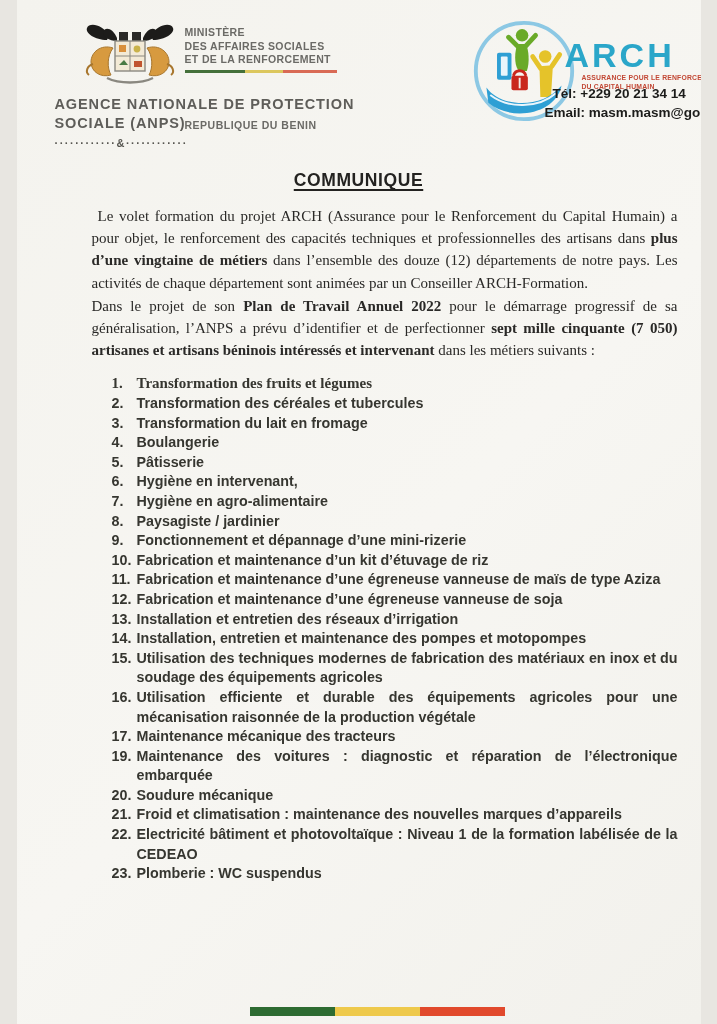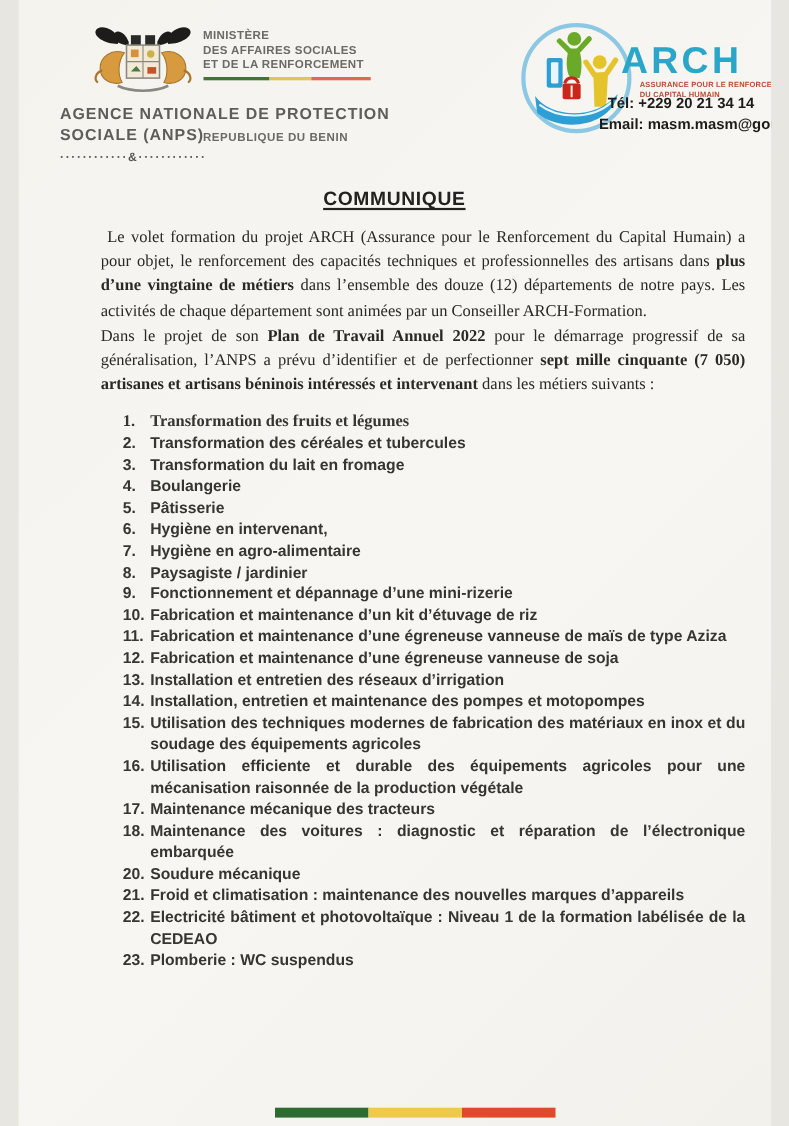--- a/index.html
+++ b/index.html
@@ -223,21 +223,21 @@
         </li>
       <li>
           <span class="num">16.</span>
           <span class="txt">Utilisation efficiente et durable des équipements agricoles pour une mécanisation raisonnée de la production végétale</span>
         </li>
       <li>
           <span class="num">17.</span>
           <span class="txt">Maintenance mécanique des tracteurs</span>
         </li>
       <li>
-          <span class="num">18.</span>
+          <span class="num">19.</span>
           <span class="txt">Maintenance des voitures : diagnostic et réparation de l’électronique embarquée</span>
         </li>
       <li>
           <span class="num">20.</span>
           <span class="txt">Soudure mécanique</span>
         </li>
       <li>
           <span class="num">21.</span>
           <span class="txt">Froid et climatisation : maintenance des nouvelles marques d’appareils</span>
         </li>

